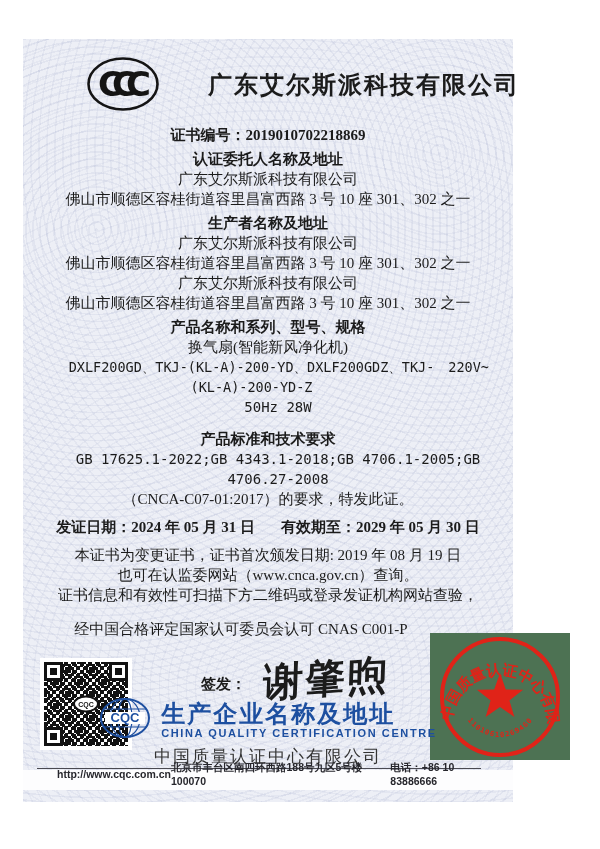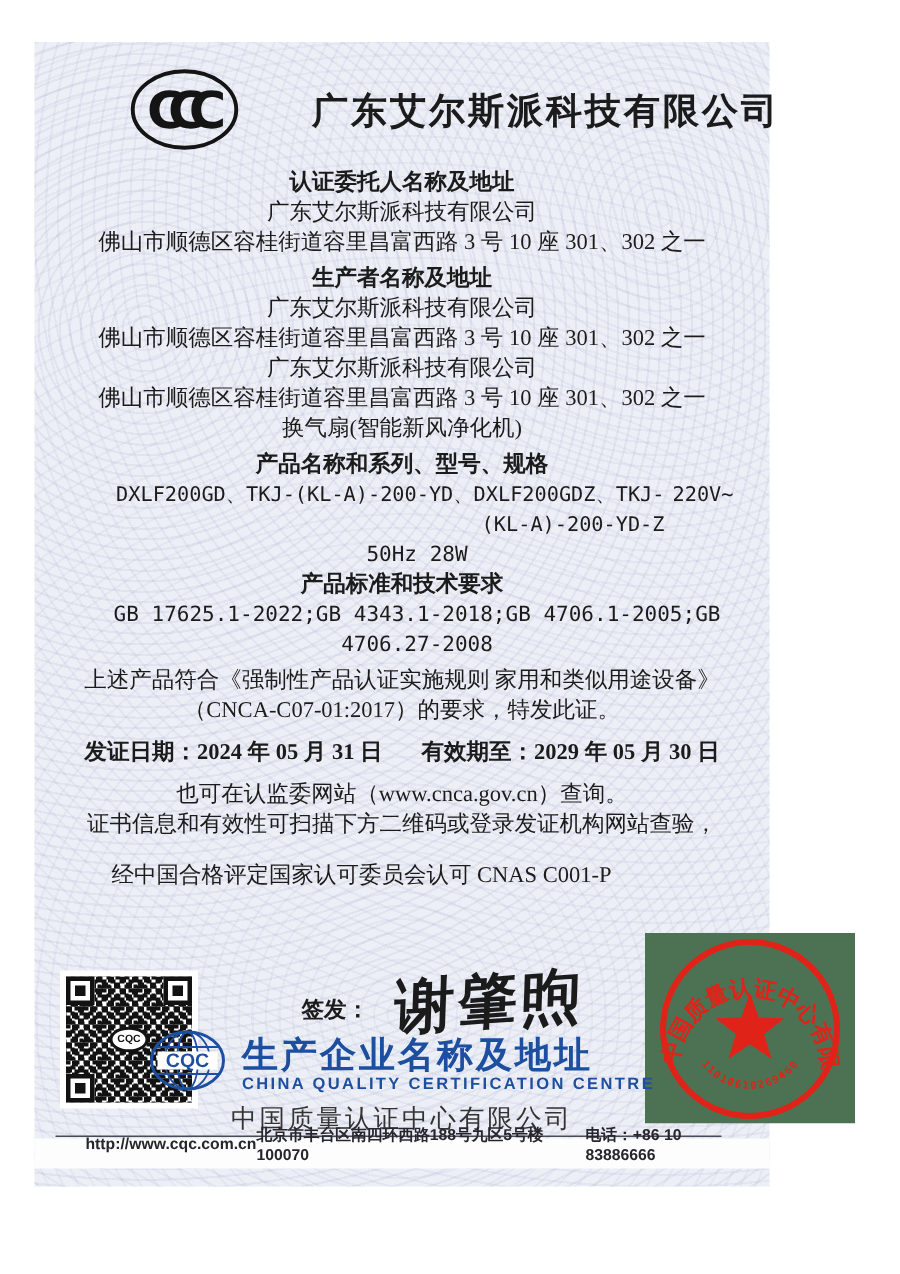--- a/index.html
+++ b/index.html
@@ -1,40 +1,40 @@
 <!DOCTYPE html>
 <html><head>
 <meta charset="utf-8">
 <style>
   * { margin:0; padding:0; box-sizing:border-box; }
   html,body { width:600px; height:849px; background:#ffffff; overflow:hidden;
     font-family:"Liberation Serif","DejaVu Serif",serif; color:#1b1b1b; }
 
   .paper {
-    position:absolute; left:23px; top:28px; width:490px; height:763px;
+    position:absolute; left:23px; top:39px; width:490px; height:763px;
     background-color:#edeff6;
     background-image:
       repeating-radial-gradient(circle at 15% 25%, rgba(140,150,190,0.12) 0 1.5px, rgba(0,0,0,0) 1.5px 7px),
       repeating-radial-gradient(circle at 85% 15%, rgba(140,150,190,0.10) 0 1.5px, rgba(0,0,0,0) 1.5px 8px),
       repeating-radial-gradient(circle at 50% 85%, rgba(140,150,190,0.09) 0 1.5px, rgba(0,0,0,0) 1.5px 9px);
   }
 
   .header { position:relative; height:80px; }
   .ccc-logo { position:absolute; left:62px; top:16px; }
   .cert-title { position:absolute; left:148px; top:30px; width:386px; text-align:center;
     font-size:24px; font-weight:bold; letter-spacing:2px; }
 
   .line { text-align:center; font-size:15px; line-height:20px; }
   .cert-no { margin-top:6px; font-weight:bold; }
   .party-h, .sec-h { margin-top:4px; font-weight:bold;text-align:center; }
   .mono { font-family:"DejaVu Sans Mono","Liberation Mono",monospace; font-size:14px;padding-left:20px; }
 
   .models-row { position:relative; line-height:20px; }
   .models { display:inline-block; width:100%; padding-left:37px; padding-right:70px;
-    text-align:right; font-family:"DejaVu Sans Mono","Liberation Mono",monospace; font-size:13.5px; }
+    text-align:center; font-family:"DejaVu Sans Mono","Liberation Mono",monospace; font-size:13.5px; }
   .voltage { position:absolute; right:24px; top:0; font-family:"DejaVu Sans Mono","Liberation Mono",monospace; font-size:13.5px; }
 
   .conf1 { margin-top:4px; }
   .dates { margin-top:8px; font-weight:bold; }
   .dates .gap { display:inline-block; width:26px; }
   .notes { margin-top:8px; }
   .accred { margin-top:14px; padding-right:54px; }
 
   .bottom { position:absolute; left:0; top:0; width:100%; height:100%; pointer-events:none; }
   .bottom > * { pointer-events:auto; }
@@ -90,61 +90,64 @@
   <div class="header">
     <div class="ccc-logo">
       <svg width="76" height="58" viewBox="0 0 76 58">
         <ellipse cx="38" cy="29" rx="34.5" ry="25.5" fill="none" stroke="#141414" stroke-width="2.6"></ellipse>
         <text x="13" y="41" font-family="'DejaVu Sans',sans-serif" font-weight="bold" font-size="34" letter-spacing="-11" fill="#141414">CCC</text>
       </svg>
     </div>
     <div class="cert-title">广东艾尔斯派科技有限公司</div>
   </div>
 
+  <div class="line cert-no">
+    <span>证书编号：</span><span>2019010702218869</span>
+  </div>
 
   <div>
     <div class="line party-h">认证委托人名称及地址</div>
     <div class="line">广东艾尔斯派科技有限公司</div>
     <div class="line">佛山市顺德区容桂街道容里昌富西路 3 号 10 座 301、302 之一</div>
   </div>
 
   <div>
     <div class="line party-h">生产者名称及地址</div>
     <div class="line">广东艾尔斯派科技有限公司</div>
     <div class="line">佛山市顺德区容桂街道容里昌富西路 3 号 10 座 301、302 之一</div>
   </div>
 
   <div>
     <div class="line">广东艾尔斯派科技有限公司</div>
     <div class="line">佛山市顺德区容桂街道容里昌富西路 3 号 10 座 301、302 之一</div>
   </div>
 
   <div>
+    <div class="line sec-h">产品名称和系列、型号、规格</div>
     <div class="line">换气扇(智能新风净化机)</div>
-    <div class="line sec-h">产品名称和系列、型号、规格</div>
     <div class="models-row">
       <span class="models">DXLF200GD、TKJ-(KL-A)-200-YD、DXLF200GDZ、TKJ-(KL-A)-200-YD-Z</span>
       <span class="voltage">220V~</span>
     </div>
     <div class="line mono">50Hz 28W</div>
   </div>
 
   <div>
-    <div class="line sec-h" style="margin-top:0">产品标准和技术要求</div>
+    <div class="line sec-h" style="margin-top:12px">产品标准和技术要求</div>
     <div class="line mono">GB 17625.1-2022;GB 4343.1-2018;GB 4706.1-2005;GB 4706.27-2008</div>
   </div>
 
-  <div class="line conf1">上述产品符合《强制性产品认证实施规则 家用和类似用途设备》</div>
   <div class="line">（CNCA-C07-01:2017）的要求，特发此证。</div>
 
   <div class="line dates">
     <span>发证日期：</span><span>2024 年 05 月 31 日</span><span class="gap"></span><span>有效期至：</span><span>2029 年 05 月 30 日</span>
   </div>
 
   <div class="notes">
+    <div class="line">本证书为变更证书，证书首次颁发日期: 2019 年 08 月 19 日</div>
     <div class="line">也可在认监委网站（www.cnca.gov.cn）查询。</div>
     <div class="line">证书信息和有效性可扫描下方二维码或登录发证机构网站查验，</div>
   </div>
 
   <div class="line accred">经中国合格评定国家认可委员会认可 CNAS C001-P</div>
 
   <div class="bottom">
 
     <div class="qr">
       <div class="qr-noise">

